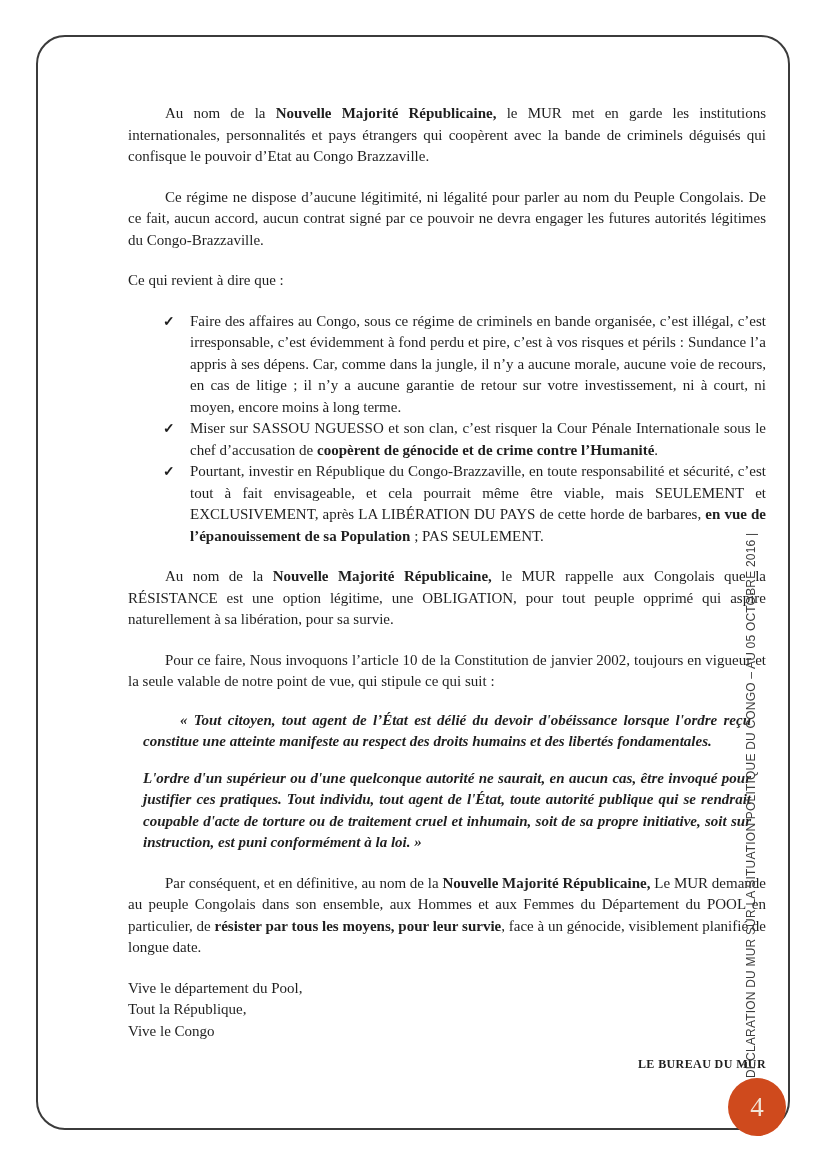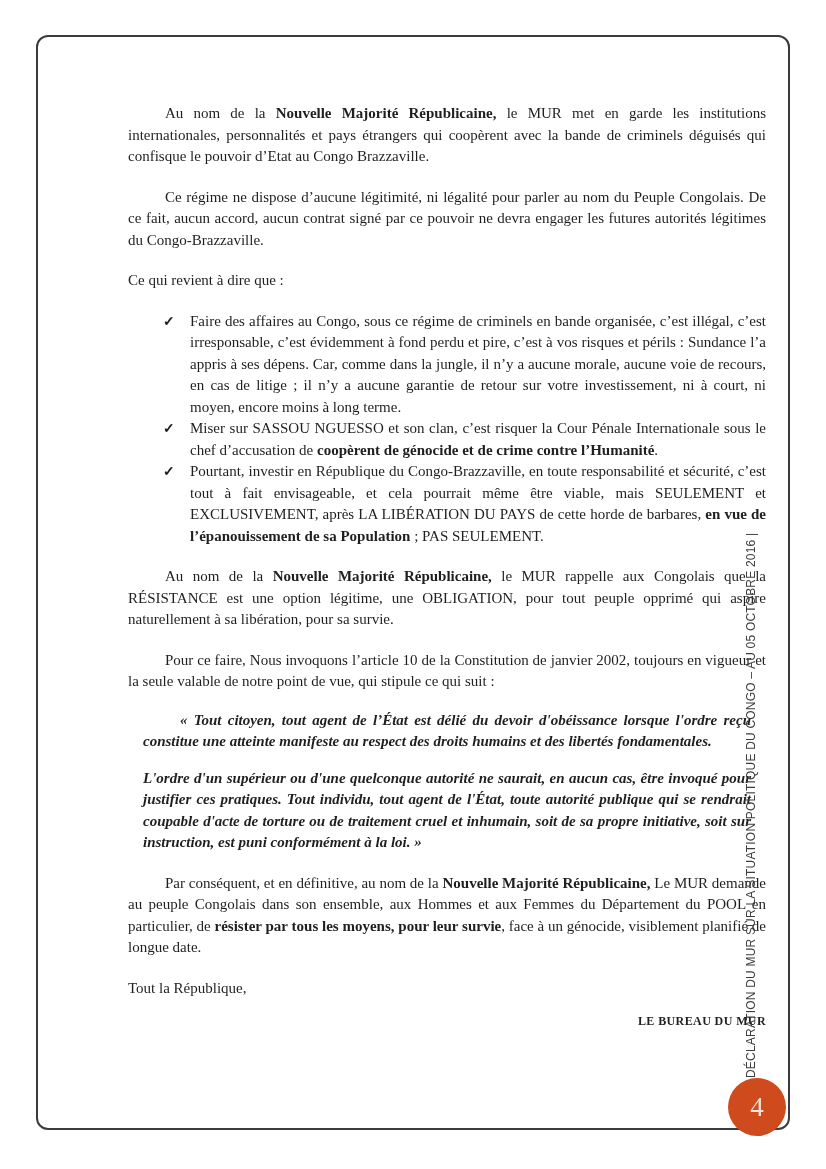--- a/index.html
+++ b/index.html
@@ -15,21 +15,21 @@
     font-family: "Liberation Serif", serif;
     color: #1f1f1f;
   }
   .frame {
     position: absolute;
     left: 36px;
     top: 35px;
     width: 754px;
     height: 1095px;
     border: 2px solid #3b3b3b;
-    border-radius: 12px;
+    border-radius: 29px;
     box-sizing: border-box;
     background: #ffffff;
   }
   .content {
     position: absolute;
     left: 90px;
     top: 66px;
     width: 638px;
     font-size: 15px;
     line-height: 21.5px;
@@ -118,21 +118,23 @@
     <p class="para indent"><span>Au nom de la </span><span class="b">Nouvelle Majorité Républicaine,</span><span> le MUR rappelle aux Congolais que la RÉSISTANCE est une option légitime, une OBLIGATION, pour tout peuple opprimé qui aspire naturellement à sa libération, pour sa survie.</span></p>
 
     <p class="para tight indent">Pour ce faire, Nous invoquons l’article 10 de la Constitution de janvier 2002, toujours en vigueur et la seule valable de notre point de vue, qui stipule ce qui suit :</p>
 
     <p class="quote indent">« Tout citoyen, tout agent de l’État est délié du devoir d'obéissance lorsque l'ordre reçu constitue une atteinte manifeste au respect des droits humains et des libertés fondamentales.</p>
     <p class="quote last">L'ordre d'un supérieur ou d'une quelconque autorité ne saurait, en aucun cas, être invoqué pour justifier ces pratiques. Tout individu, tout agent de l'État, toute autorité publique qui se rendrait coupable d'acte de torture ou de traitement cruel et inhumain, soit de sa propre initiative, soit sur instruction, est puni conformément à la loi. »</p>
 
     <p class="para indent"><span>Par conséquent, et en définitive, au nom de la </span><span class="b">Nouvelle Majorité Républicaine,</span><span> Le MUR demande au peuple Congolais dans son ensemble, aux Hommes et aux Femmes du Département du POOL en particulier, de </span><span class="b">résister par tous les moyens, pour leur survie</span><span>, face à un génocide, visiblement planifié de longue date.</span></p>
 
     <div class="vive-block">
+      <p class="vive">Vive le département du Pool,</p>
       <p class="vive">Tout la République,</p>
+      <p class="vive">Vive le Congo</p>
     </div>
 
     <p class="signature">LE BUREAU DU MUR</p>
 
   </div>
 </div>
 
 <div class="sidebar-caption">DÉCLARATION DU MUR SUR LA SITUATION POLITIQUE DU CONGO – AU 05 OCTOBRE 2016 |</div>
 
 <div class="page-badge">

